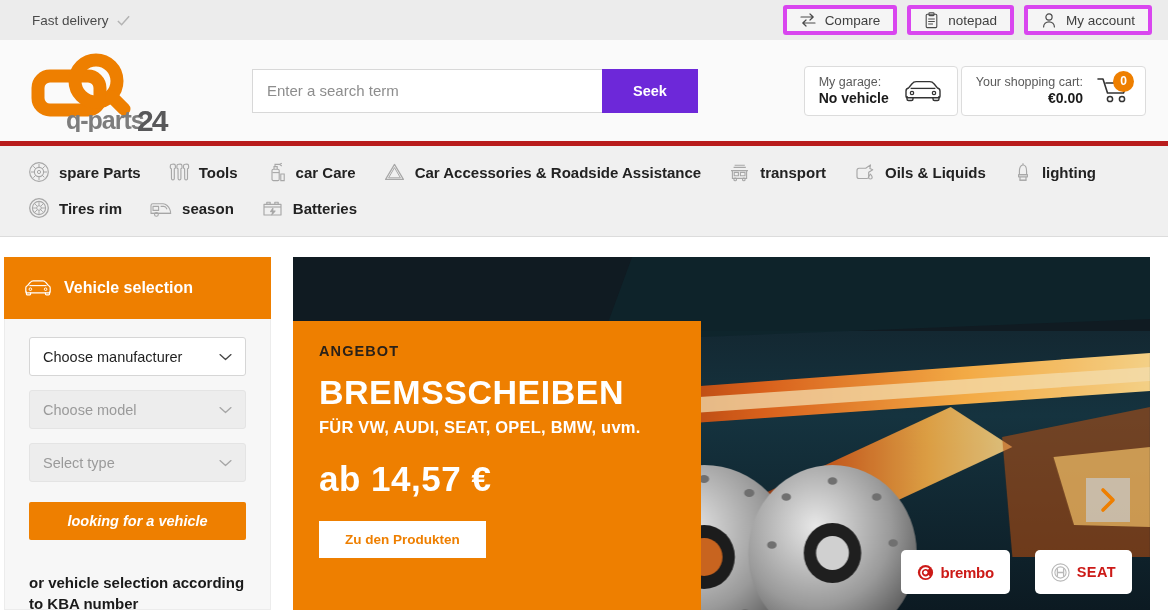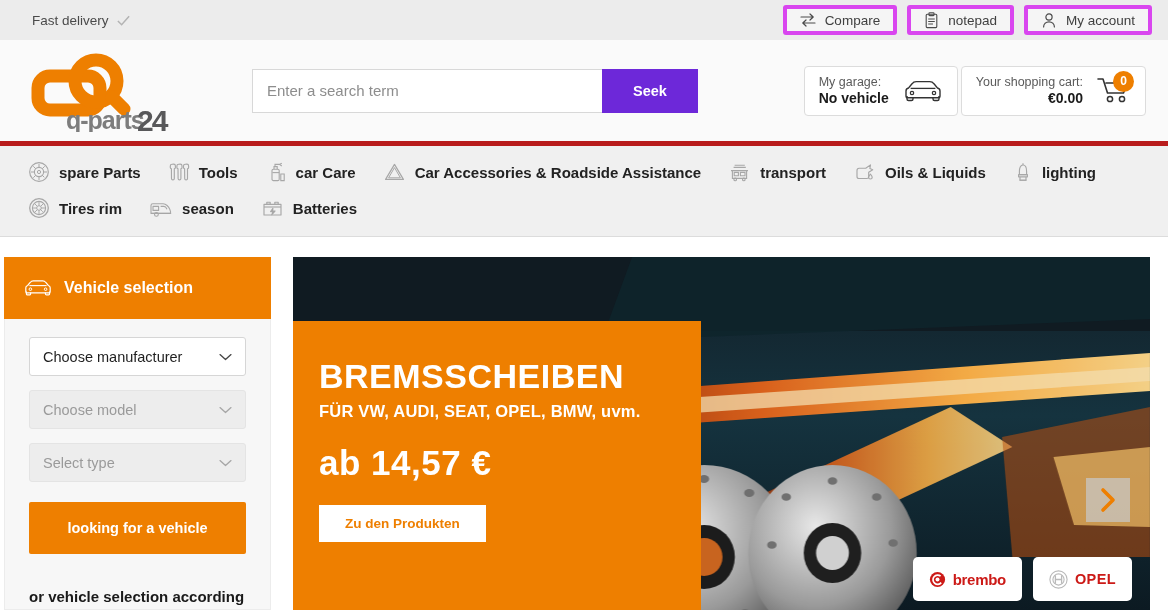--- a/index.html
+++ b/index.html
@@ -113,24 +113,25 @@
     align-items: center; justify-content: space-between;
     padding: 0 13px; font-size: 14.5px; color: #1f1f1f;
     cursor: pointer; margin-bottom: 14px;
   }
   .sb-select.disabled {
     background: #ededed; border-color: #e4e4e4; color: #9a9a9a;
     cursor: default;
   }
   .chev { width: 13px; height: 8px; flex: none; }
   .sb-btn {
-    width: 100%; height: 52px; background: #ee7f00; border: none;
+    width: 100%; height: 38px; background: #ee7f00; border: none;
     color: #fff; font-size: 14.5px; font-weight: bold; cursor: pointer;
     border-radius: 2px; margin-top: 6px;
     font-family: "Liberation Sans", sans-serif;
+    font-style: italic;
   }
   .sb-alt {
     margin-top: 32px; font-size: 15px; font-weight: bold;
     color: #1a1a1a; line-height: 1.42;
   }
 
   
   .banner {
     flex: 1; height: 353px; position: relative; overflow: hidden;
     background: #10202a;
@@ -163,22 +164,22 @@
     padding: 11px 26px; border: none; cursor: pointer;
     font-family: "Liberation Sans", sans-serif;
   }
   .carousel-next {
     position: absolute; right: 20px; top: 221px;
     width: 44px; height: 44px; background: rgba(200,200,200,.72);
     display: flex; align-items: center; justify-content: center;
     cursor: pointer;
   }
   .brands {
-    position: absolute; right: 18px; bottom: 9px;
-    display: flex; gap: 11px;
+    position: absolute; right: 18px; bottom: 16px;
+    display: flex; gap: 25px;
   }
   .brand-card {
     background: #fff; border-radius: 5px; height: 44px;
     display: flex; align-items: center; justify-content: center;
     gap: 7px; padding: 0 16px;
   }
   .brand-name {
     font-size: 15px; font-weight: bold; color: #cc1a17;
     letter-spacing: -.3px;
   }
@@ -489,20 +490,21 @@
               <ellipse cx="568" cy="240" rx="4.6" ry="3.8"></ellipse>
             <ellipse cx="584" cy="286" rx="4.6" ry="3.8"></ellipse>
               <ellipse cx="480" cy="240" rx="4.6" ry="3.8"></ellipse>
             <ellipse cx="466" cy="288" rx="4.6" ry="3.8"></ellipse>
           </g>
         </g>
       </svg>
     </div>
 
     <div class="banner-panel">
+      <div class="bp-kicker">ANGEBOT</div>
       <div class="bp-title">BREMSSCHEIBEN</div>
       <div class="bp-sub">FÜR VW, AUDI, SEAT, OPEL, BMW, uvm.</div>
       <div class="bp-price">ab 14,57 €</div>
       <button class="bp-cta">Zu den Produkten</button>
     </div>
 
     <div class="carousel-next">
       <svg width="20" height="26" viewBox="0 0 20 26">
         <path d="M5 3 L15 13 L5 23" fill="none" stroke="#ee7f00" stroke-width="3.6" stroke-linecap="round" stroke-linejoin="round"></path>
       </svg>
@@ -516,17 +518,17 @@
           <circle cx="8.5" cy="8.5" r="2" fill="#fff"></circle>
         </svg>
         <span class="brand-name">brembo</span>
       </div>
       <div class="brand-card">
         <svg width="19" height="19" viewBox="0 0 19 19">
           <circle cx="9.5" cy="9.5" r="8.6" fill="none" stroke="#b9b9b9" stroke-width="1.1"></circle>
           <circle cx="9.5" cy="9.5" r="5.6" fill="none" stroke="#b9b9b9" stroke-width="1.1"></circle>
           <path d="M6.4 5.2v8.6M12.6 5.2v8.6M6.4 9.5h6.2" stroke="#b9b9b9" stroke-width="1.3"></path>
         </svg>
-        <span class="brand-name bosch">OPEL</span>
+        <span class="brand-name bosch">SEAT</span>
       </div>
     </div>
   </div>
 </div>
 
 </body></html>

